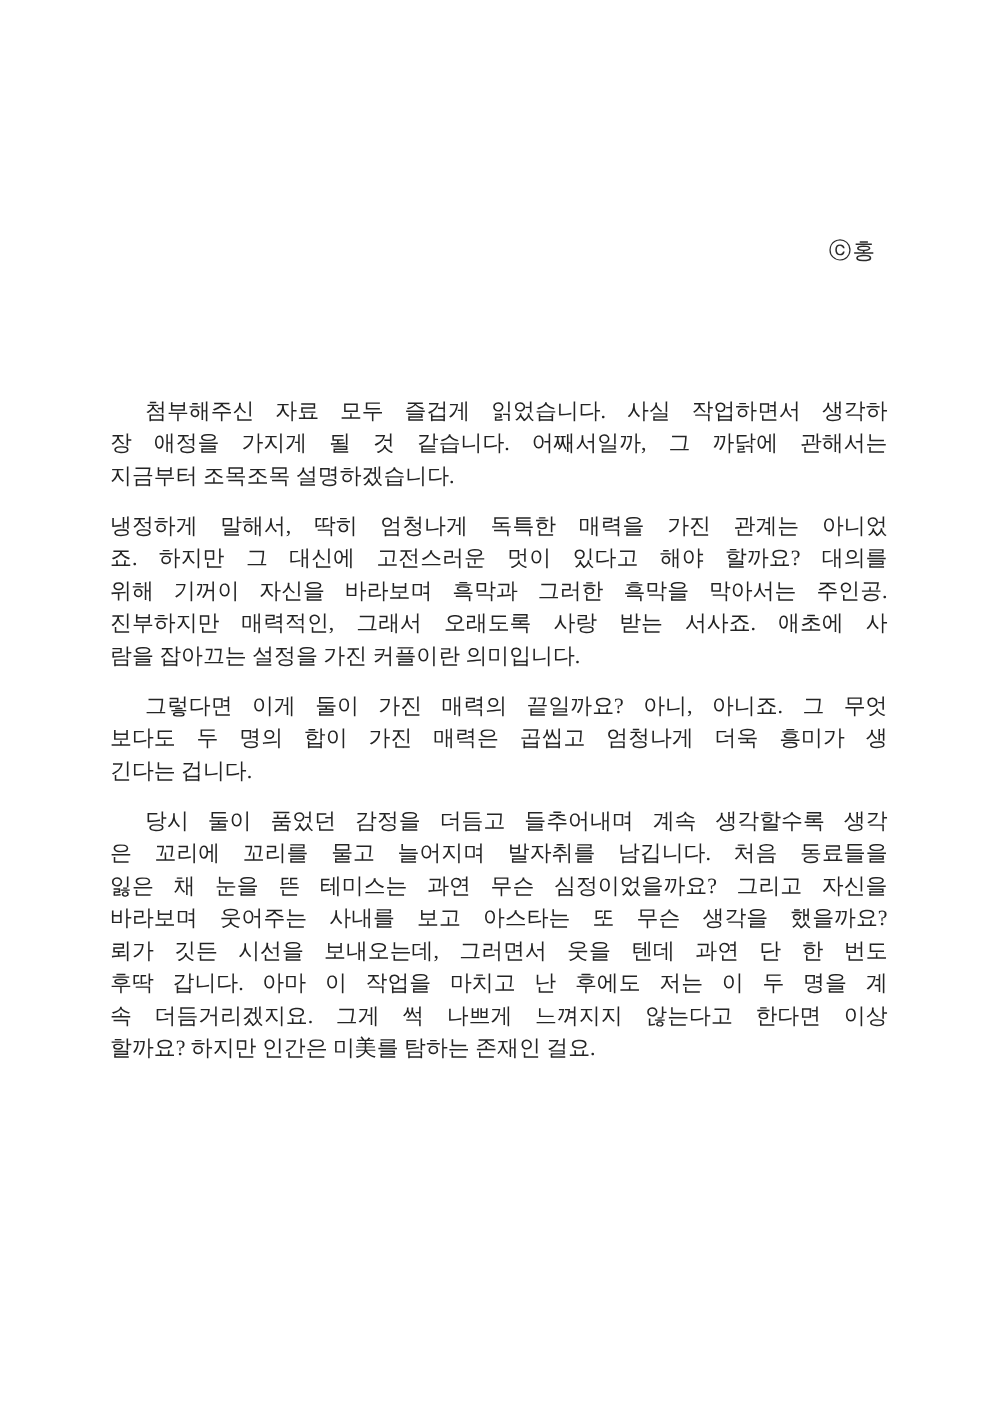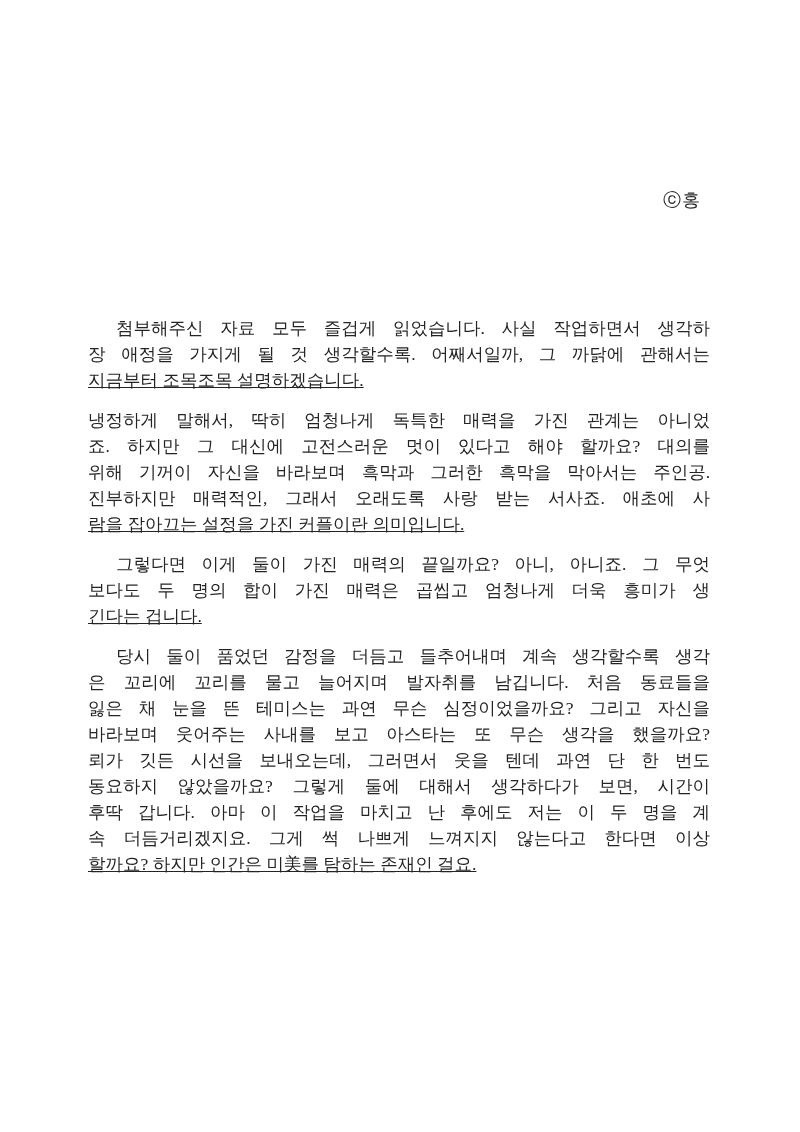--- a/index.html
+++ b/index.html
@@ -49,51 +49,49 @@
     white-space: nowrap;
   }
   .line.justified {
     white-space: normal;
   }
   .line.first {
     text-indent: 28px;
   }
   .line.last {
     text-align-last: left;
-    text-decoration: underline;
   }
 </style>
 </head>
 <body>
 
 <div class="page">
   <div class="copyright">ⓒ홍</div>
   <div class="doc-body">
       <div class="paragraph">
         <div class="line justified first">첨부해주신 자료 모두 즐겁게 읽었습니다. 사실 작업하면서 생각하</div>
-        <div class="line justified">장 애정을 가지게 될 것 생각할수록. 어째서일까, 그 까닭에 관해서는</div>
+        <div class="line justified">장 애정을 가지게 될 것 같습니다. 어째서일까, 그 까닭에 관해서는</div>
         <div class="line last">지금부터 조목조목 설명하겠습니다.</div>
       </div>
       <div class="paragraph">
         <div class="line justified">냉정하게 말해서, 딱히 엄청나게 독특한 매력을 가진 관계는 아니었</div>
         <div class="line justified">죠. 하지만 그 대신에 고전스러운 멋이 있다고 해야 할까요? 대의를</div>
         <div class="line justified">위해 기꺼이 자신을 바라보며 흑막과 그러한 흑막을 막아서는 주인공.</div>
         <div class="line justified">진부하지만 매력적인, 그래서 오래도록 사랑 받는 서사죠. 애초에 사</div>
         <div class="line last">람을 잡아끄는 설정을 가진 커플이란 의미입니다.</div>
       </div>
       <div class="paragraph">
         <div class="line justified first">그렇다면 이게 둘이 가진 매력의 끝일까요? 아니, 아니죠. 그 무엇</div>
         <div class="line justified">보다도 두 명의 합이 가진 매력은 곱씹고 엄청나게 더욱 흥미가 생</div>
         <div class="line last">긴다는 겁니다.</div>
       </div>
       <div class="paragraph">
         <div class="line justified first">당시 둘이 품었던 감정을 더듬고 들추어내며 계속 생각할수록 생각</div>
         <div class="line justified">은 꼬리에 꼬리를 물고 늘어지며 발자취를 남깁니다. 처음 동료들을</div>
         <div class="line justified">잃은 채 눈을 뜬 테미스는 과연 무슨 심정이었을까요? 그리고 자신을</div>
         <div class="line justified">바라보며 웃어주는 사내를 보고 아스타는 또 무슨 생각을 했을까요?</div>
         <div class="line justified">뢰가 깃든 시선을 보내오는데, 그러면서 웃을 텐데 과연 단 한 번도</div>
-        <div class="line justified">동요하지 않았을까요? 그렇게 둘에 대해서 생각하다가 보면, 시간이</div>
         <div class="line justified">후딱 갑니다. 아마 이 작업을 마치고 난 후에도 저는 이 두 명을 계</div>
         <div class="line justified">속 더듬거리겠지요. 그게 썩 나쁘게 느껴지지 않는다고 한다면 이상</div>
         <div class="line last">할까요? 하지만 인간은 미美를 탐하는 존재인 걸요.</div>
       </div>
     </div>
 </div>
 
 </body></html>

